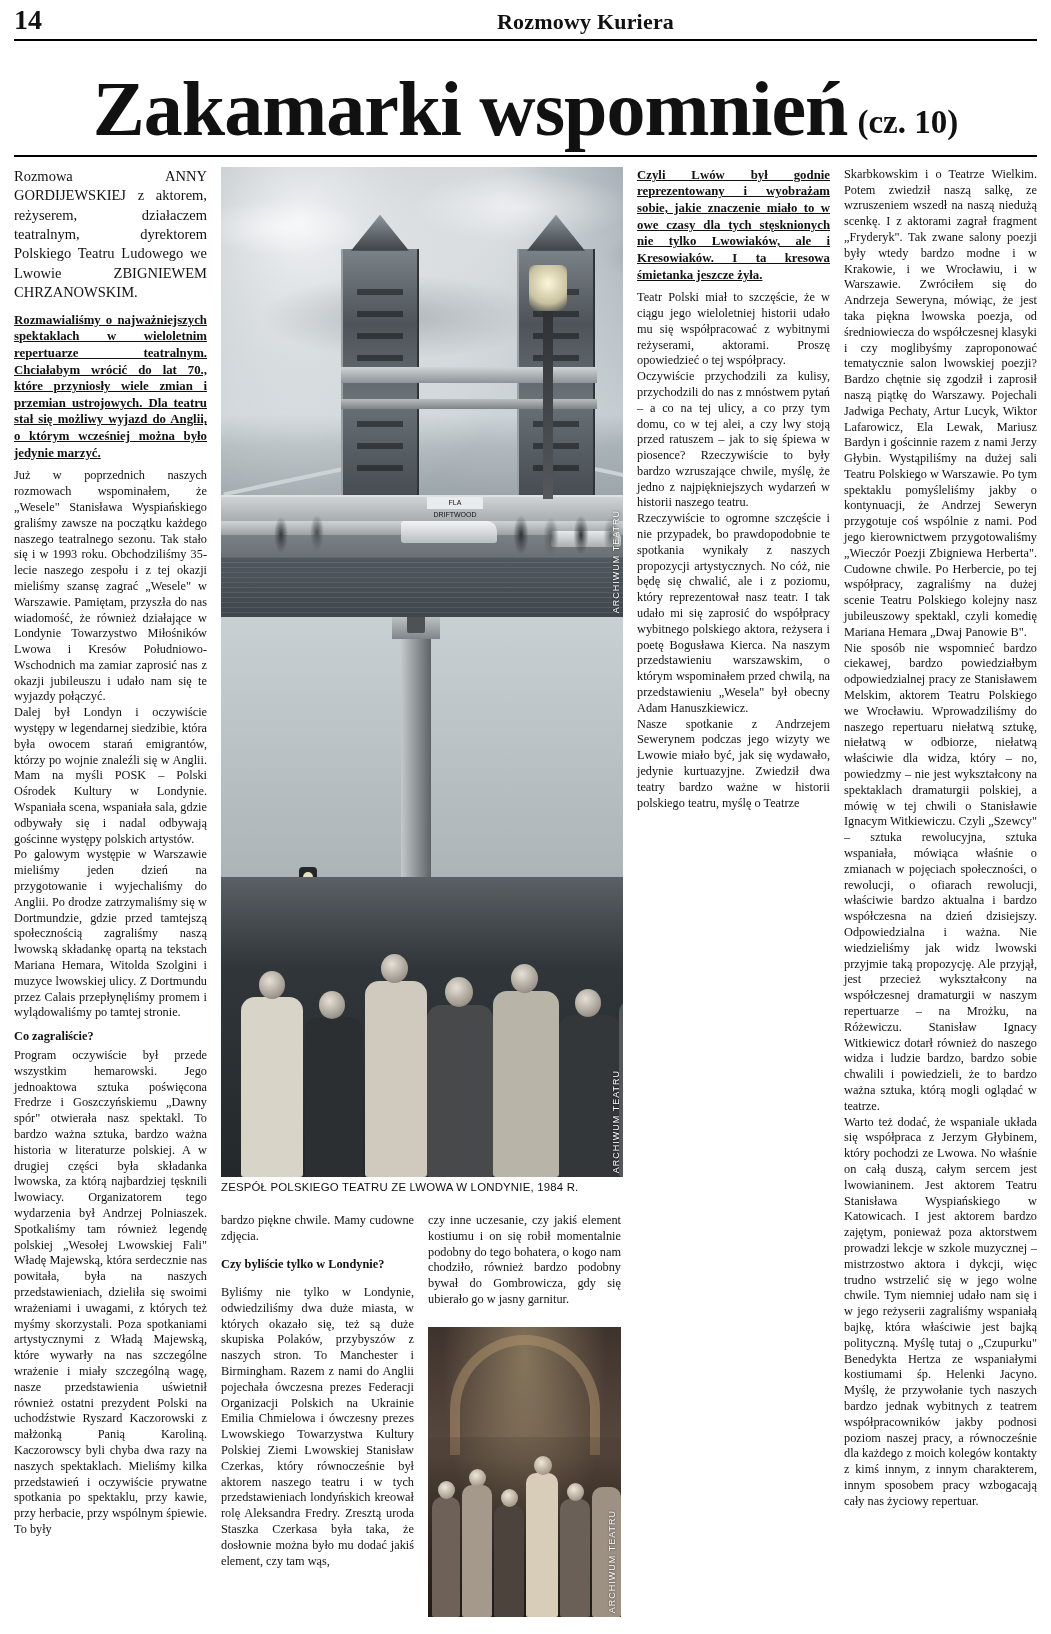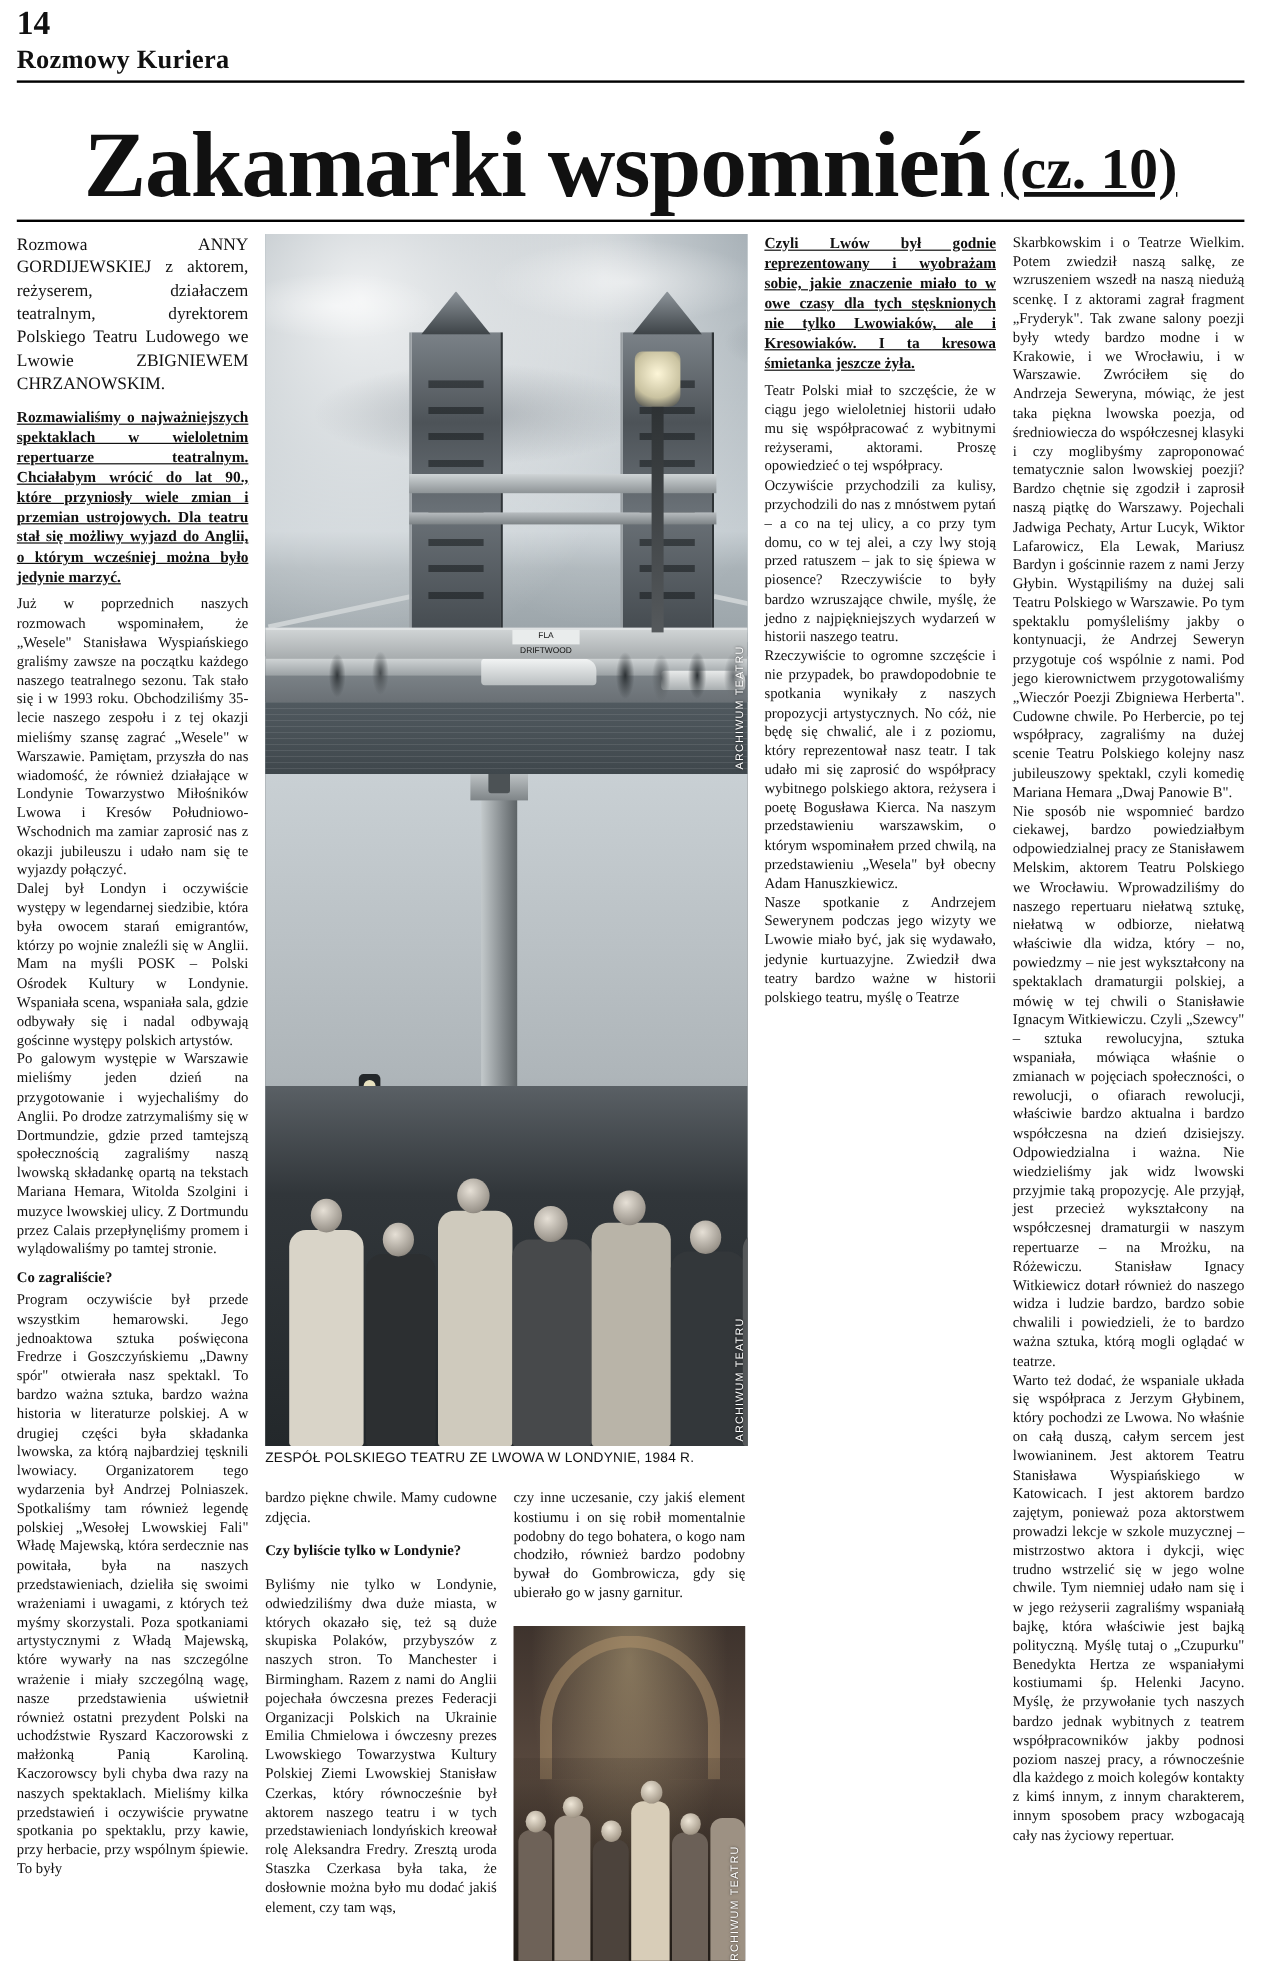--- a/index.html
+++ b/index.html
@@ -20,21 +20,20 @@
     padding: 0 14px;
   }
   
   .masthead {
     display: flex;
     align-items: flex-start;
     justify-content: space-between;
     padding-top: 6px;
     border-bottom: 2.5px solid #000;
     padding-bottom: 4px;
-    flex-direction: column;
   }
   .page-num {
     font-family: "Liberation Serif", serif;
     font-weight: bold;
     font-size: 28px;
     line-height: 1;
     width: 120px;
   }
   .mast-center {
     font-weight: bold;
@@ -62,25 +61,24 @@
     justify-content: center;
   }
   .headline {
     font-family: "Liberation Serif", serif;
     font-weight: bold;
     font-size: 78px;
     line-height: 0.92;
     letter-spacing: -1px;
   }
   .headline-part {
-    font-size: 48px;
+    font-size: 33px;
     font-weight: bold;
     padding-left: 10px;
     padding-bottom: 4px;
-    text-decoration: underline;
   }
   
   .content {
     display: grid;
     grid-template-columns: 193px 1fr 193px 193px;
     column-gap: 14px;
     padding-top: 10px;
   }
   .col { font-size: 12.3px; line-height: 1.285; text-align: justify; }
   .col p { margin: 0; text-indent: 0; }
@@ -330,21 +328,21 @@
 
   <div class="headline-wrap">
     <div class="headline">Zakamarki wspomnień</div>
     <div class="headline-part">(cz. 10)</div>
   </div>
 
   <div class="content">
 
     <div class="col">
       <div class="intro">Rozmowa ANNY GORDIJEWSKIEJ z aktorem, reżyserem, działaczem teatralnym, dyrektorem Polskiego Teatru Ludowego we Lwowie ZBIGNIEWEM CHRZANOWSKIM.</div>
-      <div class="lead">Rozmawialiśmy o najważniejszych spektaklach w wieloletnim repertuarze teatralnym. Chciałabym wrócić do lat 90., które przyniosły wiele zmian i przemian ustrojowych. Dla teatru stał się możliwy wyjazd do Anglii, o którym wcześniej można było jedynie marzyć.</div>
+      <div class="lead">Rozmawialiśmy o najważniejszych spektaklach w wieloletnim repertuarze teatralnym. Chciałabym wrócić do lat 70., które przyniosły wiele zmian i przemian ustrojowych. Dla teatru stał się możliwy wyjazd do Anglii, o którym wcześniej można było jedynie marzyć.</div>
       <p>Już w poprzednich naszych rozmowach wspominałem, że „Wesele" Stanisława Wyspiańskiego graliśmy zawsze na początku każdego naszego teatralnego sezonu. Tak stało się i w 1993 roku. Obchodziliśmy 35-lecie naszego zespołu i z tej okazji mieliśmy szansę zagrać „Wesele" w Warszawie. Pamiętam, przyszła do nas wiadomość, że również działające w Londynie Towarzystwo Miłośników Lwowa i Kresów Południowo-Wschodnich ma zamiar zaprosić nas z okazji jubileuszu i udało nam się te wyjazdy połączyć.</p>
       <p>Dalej był Londyn i oczywiście występy w legendarnej siedzibie, która była owocem starań emigrantów, którzy po wojnie znaleźli się w Anglii. Mam na myśli POSK – Polski Ośrodek Kultury w Londynie. Wspaniała scena, wspaniała sala, gdzie odbywały się i nadal odbywają gościnne występy polskich artystów.</p>
       <p>Po galowym występie w Warszawie mieliśmy jeden dzień na przygotowanie i wyjechaliśmy do Anglii. Po drodze zatrzymaliśmy się w Dortmundzie, gdzie przed tamtejszą społecznością zagraliśmy naszą lwowską składankę opartą na tekstach Mariana Hemara, Witolda Szolgini i muzyce lwowskiej ulicy. Z Dortmundu przez Calais przepłynęliśmy promem i wylądowaliśmy po tamtej stronie.</p>
       <div class="q">Co zagraliście?</div>
       <p>Program oczywiście był przede wszystkim hemarowski. Jego jednoaktowa sztuka poświęcona Fredrze i Goszczyńskiemu „Dawny spór" otwierała nasz spektakl. To bardzo ważna sztuka, bardzo ważna historia w literaturze polskiej. A w drugiej części była składanka lwowska, za którą najbardziej tęsknili lwowiacy. Organizatorem tego wydarzenia był Andrzej Polniaszek. Spotkaliśmy tam również legendę polskiej „Wesołej Lwowskiej Fali" Władę Majewską, która serdecznie nas powitała, była na naszych przedstawieniach, dzieliła się swoimi wrażeniami i uwagami, z których też myśmy skorzystali. Poza spotkaniami artystycznymi z Władą Majewską, które wywarły na nas szczególne wrażenie i miały szczególną wagę, nasze przedstawienia uświetnił również ostatni prezydent Polski na uchodźstwie Ryszard Kaczorowski z małżonką Panią Karoliną. Kaczorowscy byli chyba dwa razy na naszych spektaklach. Mieliśmy kilka przedstawień i oczywiście prywatne spotkania po spektaklu, przy kawie, przy herbacie, przy wspólnym śpiewie. To były</p>
     </div>
 
     <div class="midcol">
 
       <div class="photo" id="photo1">

